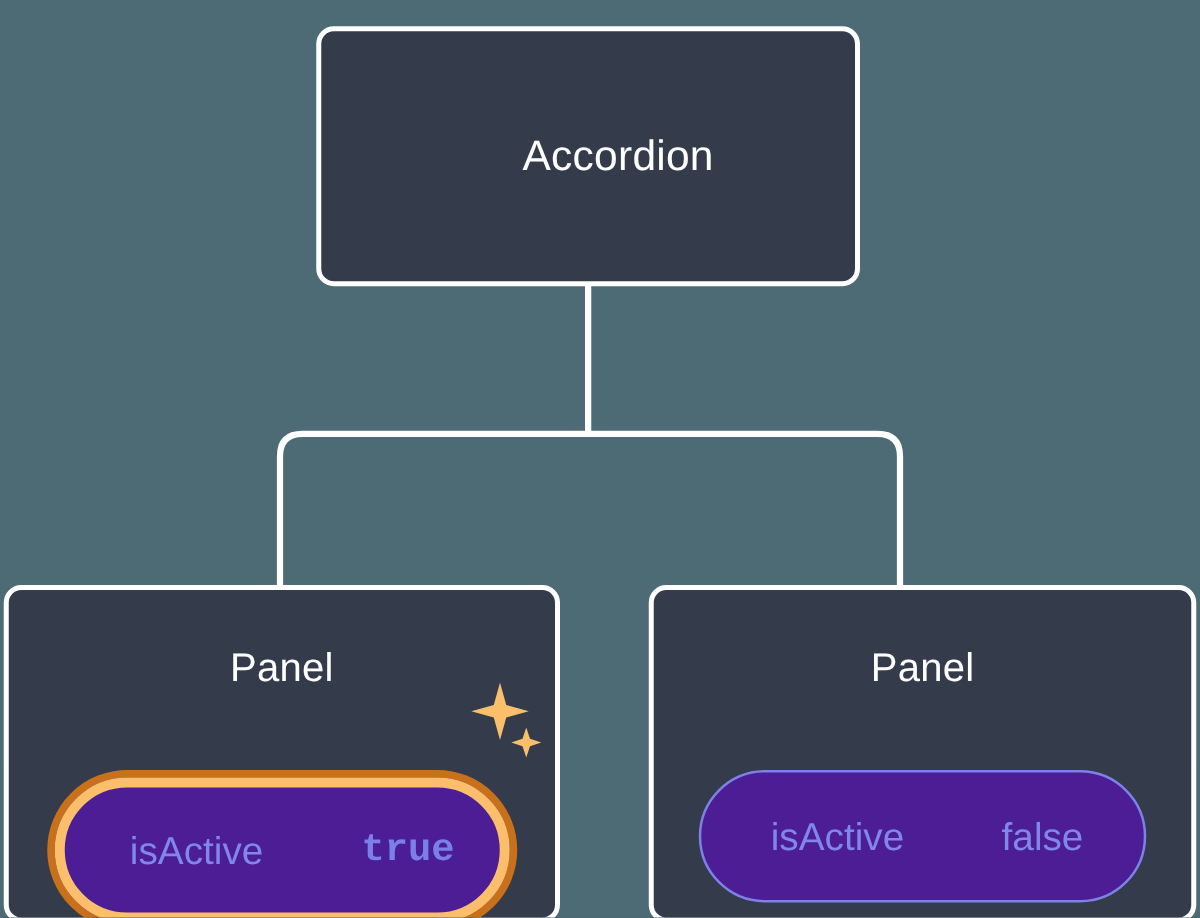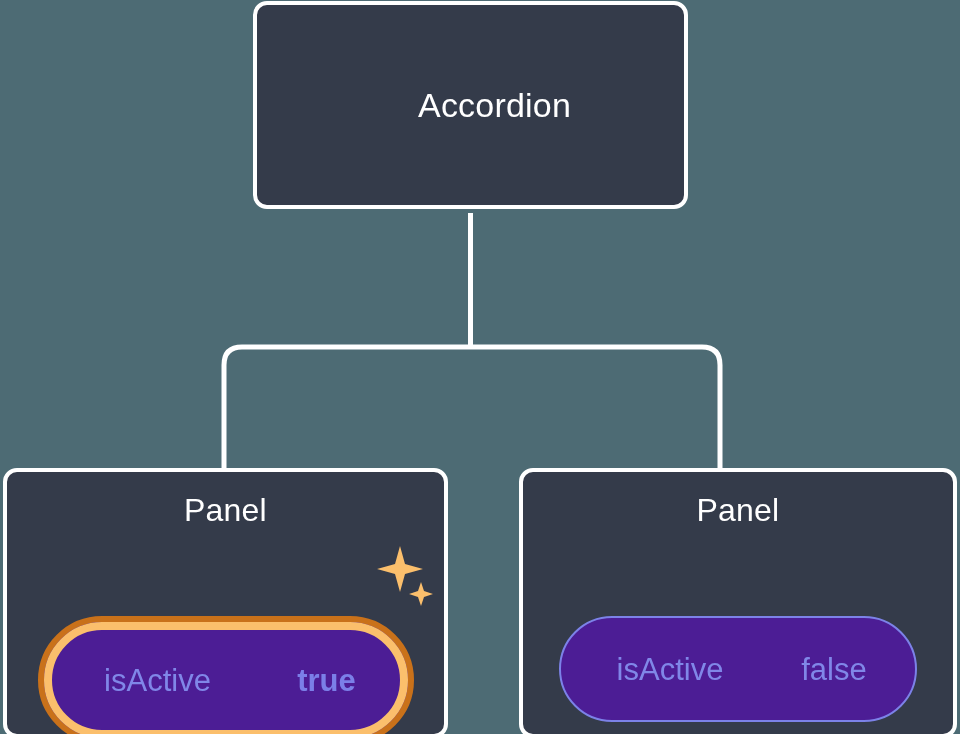--- a/index.html
+++ b/index.html
@@ -47,21 +47,21 @@
     font-weight: 400;
     text-align: center;
     letter-spacing: 0.2px;
     line-height: 1;
     white-space: nowrap;
   }
 
   
   #node-accordion {
     left: 253px;
-    top: 1px;
+    top: 21px;
     width: 435px;
     height: 208px;
     display: flex;
     align-items: center;
     justify-content: center;
     padding-left: 48px;
   }
 
   
   .panel-node {
@@ -74,21 +74,21 @@
     width: 445px;
   }
 
   #node-panel-right {
     left: 519px;
     top: 468px;
     width: 438px;
   }
 
   .panel-node .node-title {
-    margin-top: 22px;
+    margin-top: 46px;
     font-size: 32px;
   }
 
   
   .pill-wrap {
     position: absolute;
     left: 50%;
     transform: translateX(-50%);
     top: 100px;
   }
@@ -154,20 +154,21 @@
     width: 2px;
     background: #fbbf6c;
     flex: 0 0 2px;
     margin: 14px 0;
   }
   .pill--highlight .pill-val {
     color: #7b7fe8;
     font-weight: bold;
     padding: 0 44px 0 30px;
     min-width: 148px;
+    font-family: Liberation Mono, monospace;
   }
 
   
   .sparkles {
     position: absolute;
     right: 10px;
     top: 72px;
     width: 60px;
     height: 70px;
     z-index: 4;

